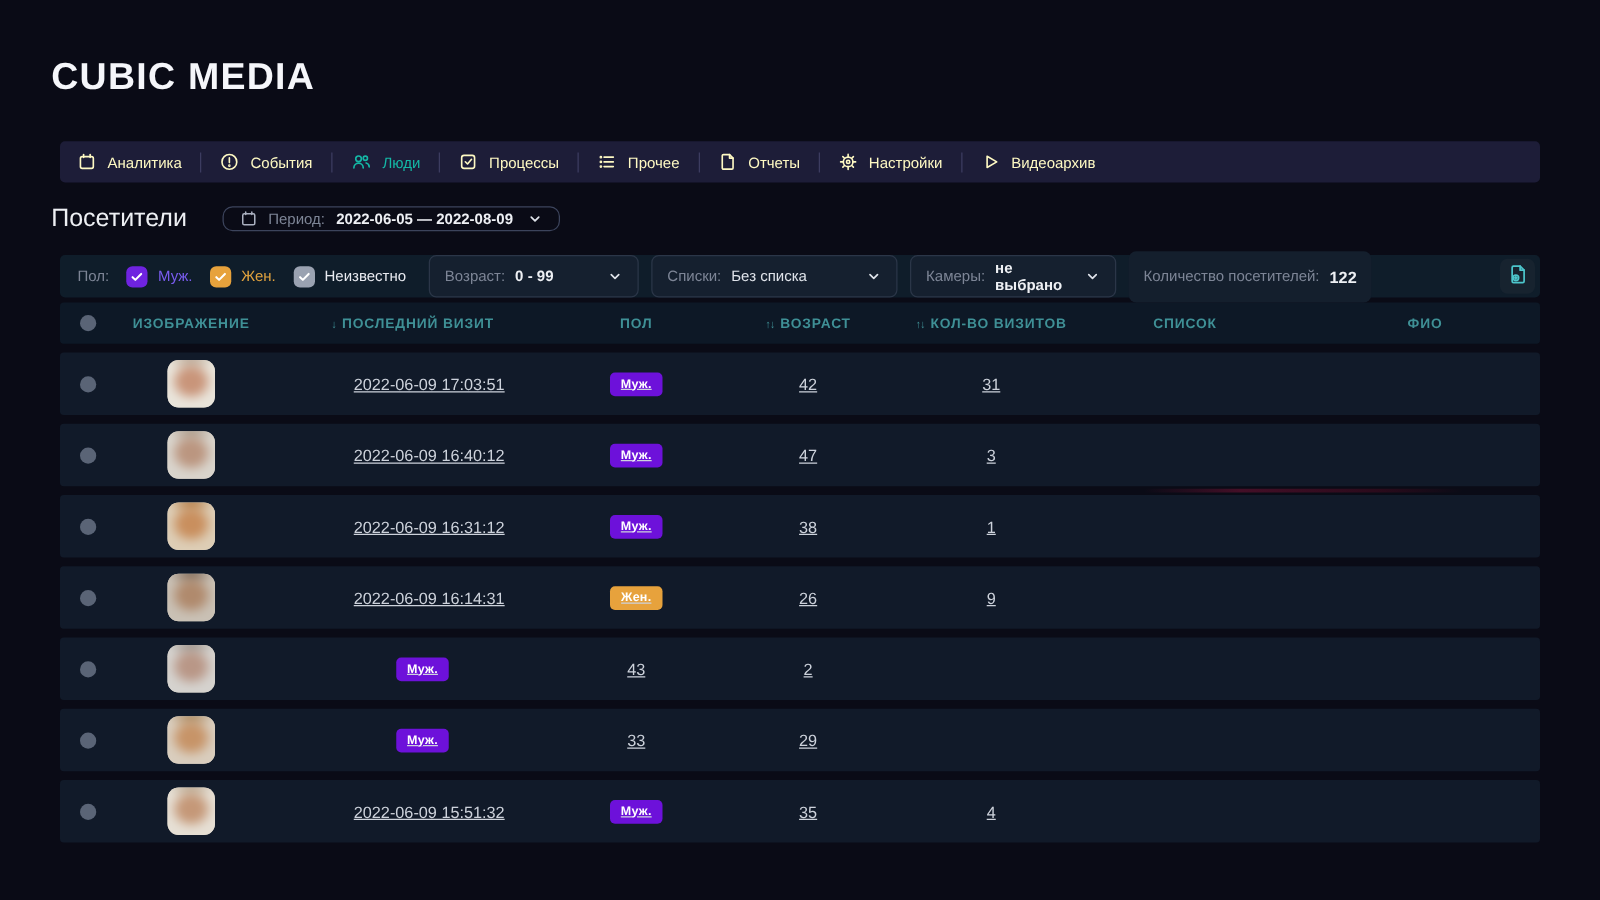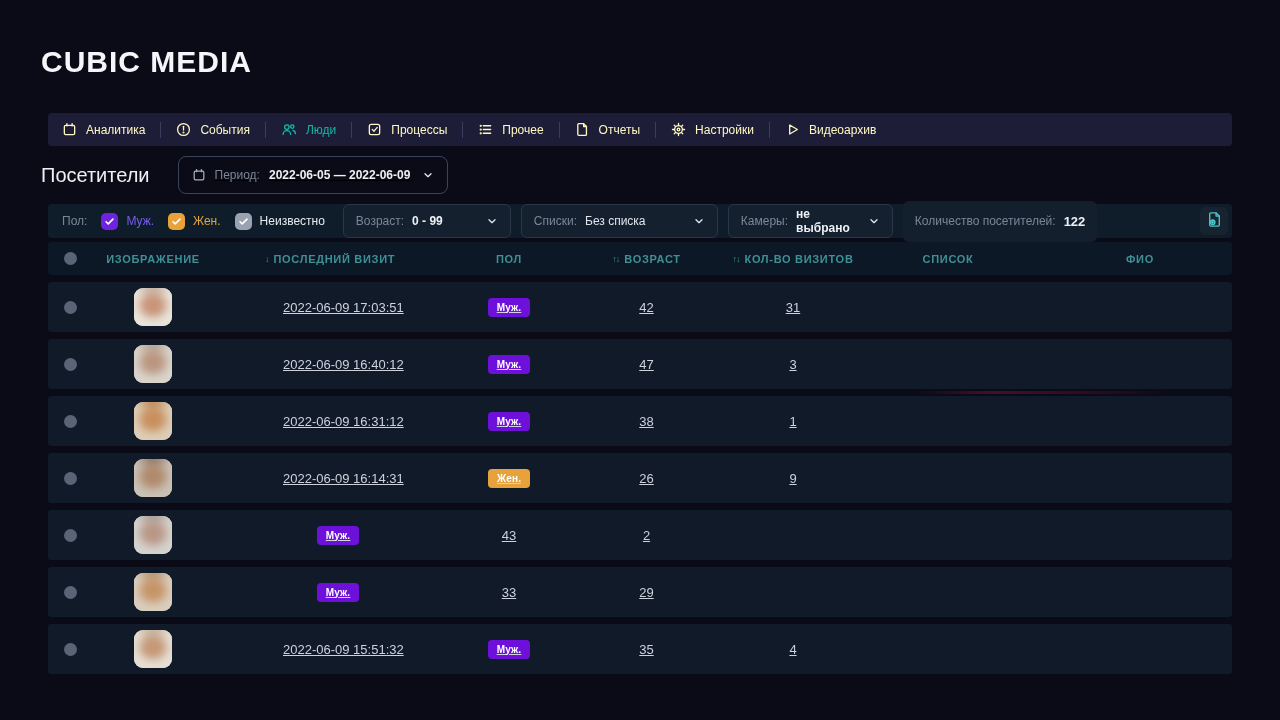--- a/index.html
+++ b/index.html
@@ -33,24 +33,24 @@
     cursor: pointer; white-space: nowrap;
   }
   .nav-item.active { color: #14b8a6; justify-content: space-between; }
   .nav-item svg { display: block; }
   .nav-divider { width: 1px; height: 16px; background: #3c3c60; margin: 0 15px; }
 
   
   .page-header { margin-top: 14px; height: 30px; display: flex; align-items: center; }
   .page-title { color: #eef0f4; font-size: 20px; font-weight: 500; margin-left: -7px; }
   .period-box {
-    margin-left: 28px; height: 38px;
+    margin-left: 28px; height: 20px;
     border: 1px solid #3c445c; border-radius: 8px;
     display: flex; align-items: center; gap: 9px;
-    padding: 0 13px; cursor: pointer; text-decoration: underline;
+    padding: 0 13px; cursor: pointer;
   }
   .period-label { color: #7d8596; font-size: 12px; }
   .period-value { color: #eef0f4; font-size: 12px; font-weight: bold; }
   .chev { color: #dfe3ea; margin-left: 3px; display: flex; }
 
   
   .filter-bar {
     margin-top: 14px; height: 34px;
     background: #0f1d2a; border-radius: 4px;
     display: flex; align-items: center;
@@ -239,21 +239,21 @@
     <div class="page-title">Посетители</div>
     <div class="period-box">
       <span class="chev" style="color:#aab0bf;margin-left:0">
           <svg width="14" height="14" viewBox="0 0 16 16" fill="none" stroke="currentColor" stroke-width="1.4" stroke-linecap="round">
             <rect x="2.5" y="3.5" width="11" height="10" rx="1.5"></rect>
             <line x1="5.2" y1="1.8" x2="5.2" y2="4.2"></line>
             <line x1="10.8" y1="1.8" x2="10.8" y2="4.2"></line>
           </svg>
         </span>
       <span class="period-label">Период:</span>
-      <span class="period-value">2022-06-05 — 2022-06-09</span>
+      <span class="period-value">2022-06-05 — 2022-08-09</span>
       <span class="chev">
           <svg width="12" height="12" viewBox="0 0 16 16" fill="none" stroke="currentColor" stroke-width="1.8" stroke-linecap="round" stroke-linejoin="round">
             <path d="M4 6.2l4 4 4-4"></path>
           </svg>
         </span>
     </div>
   </div>
 
   <div class="filter-bar">
     <div class="gender-group">

